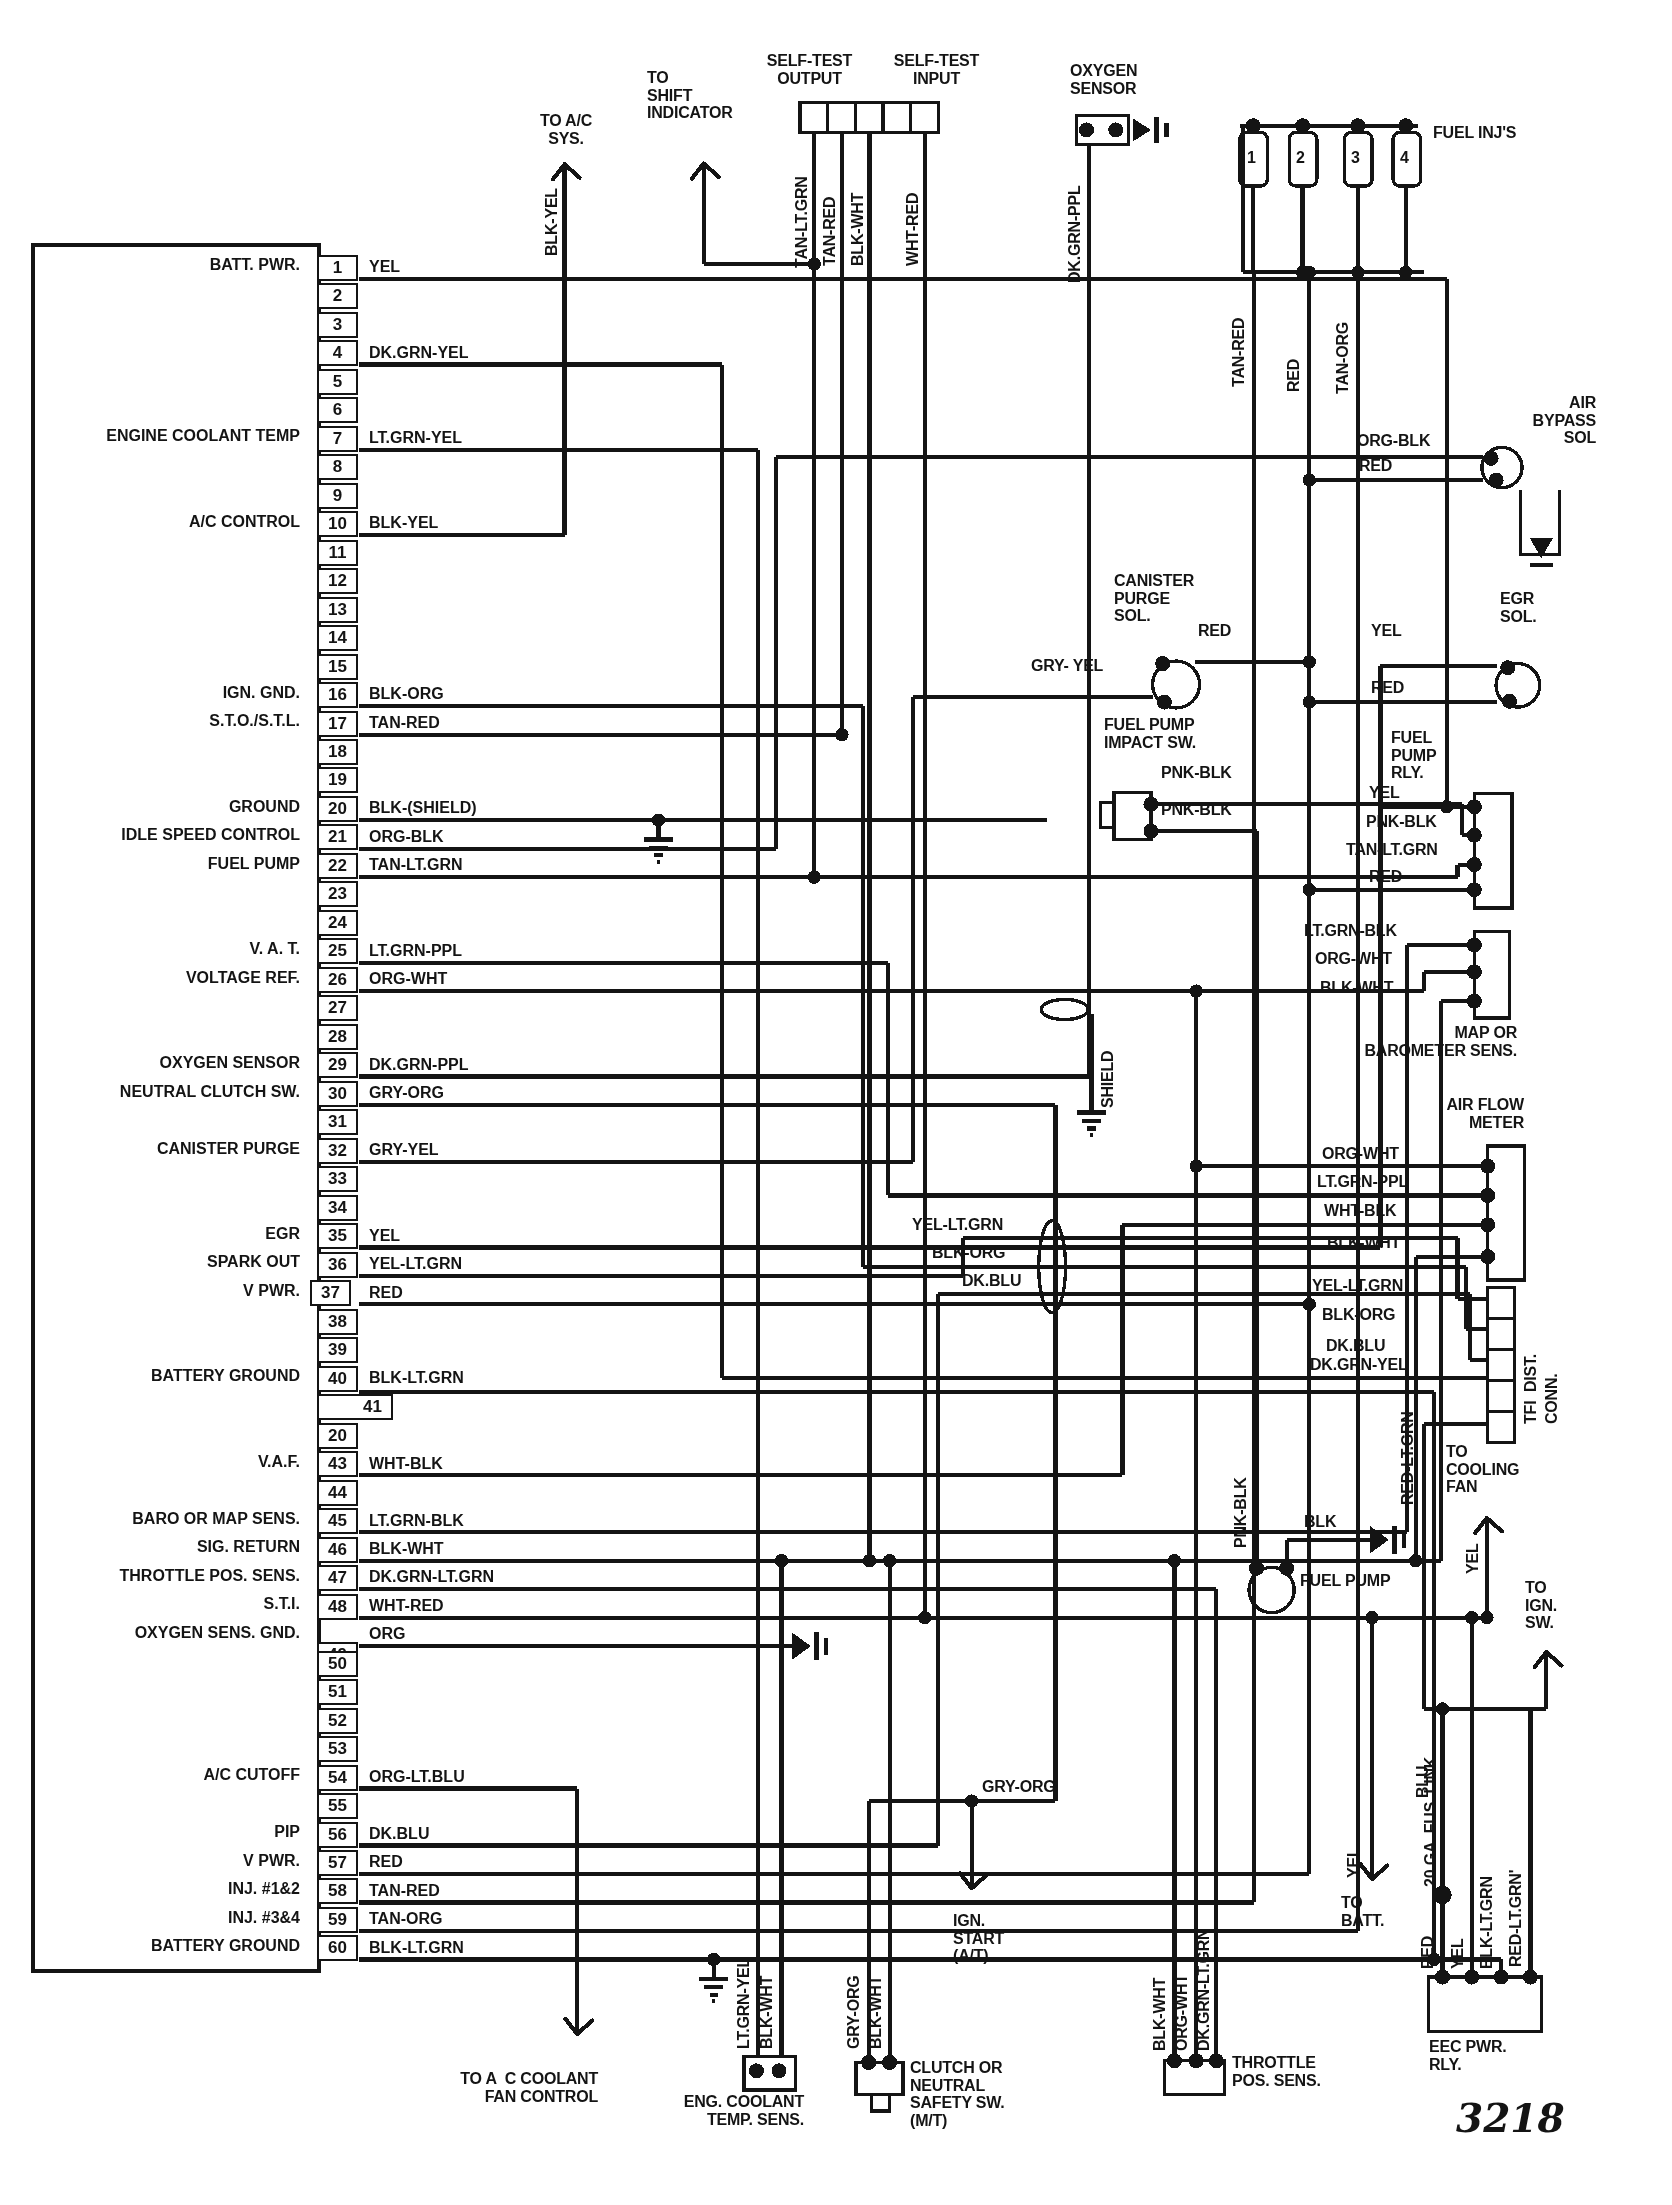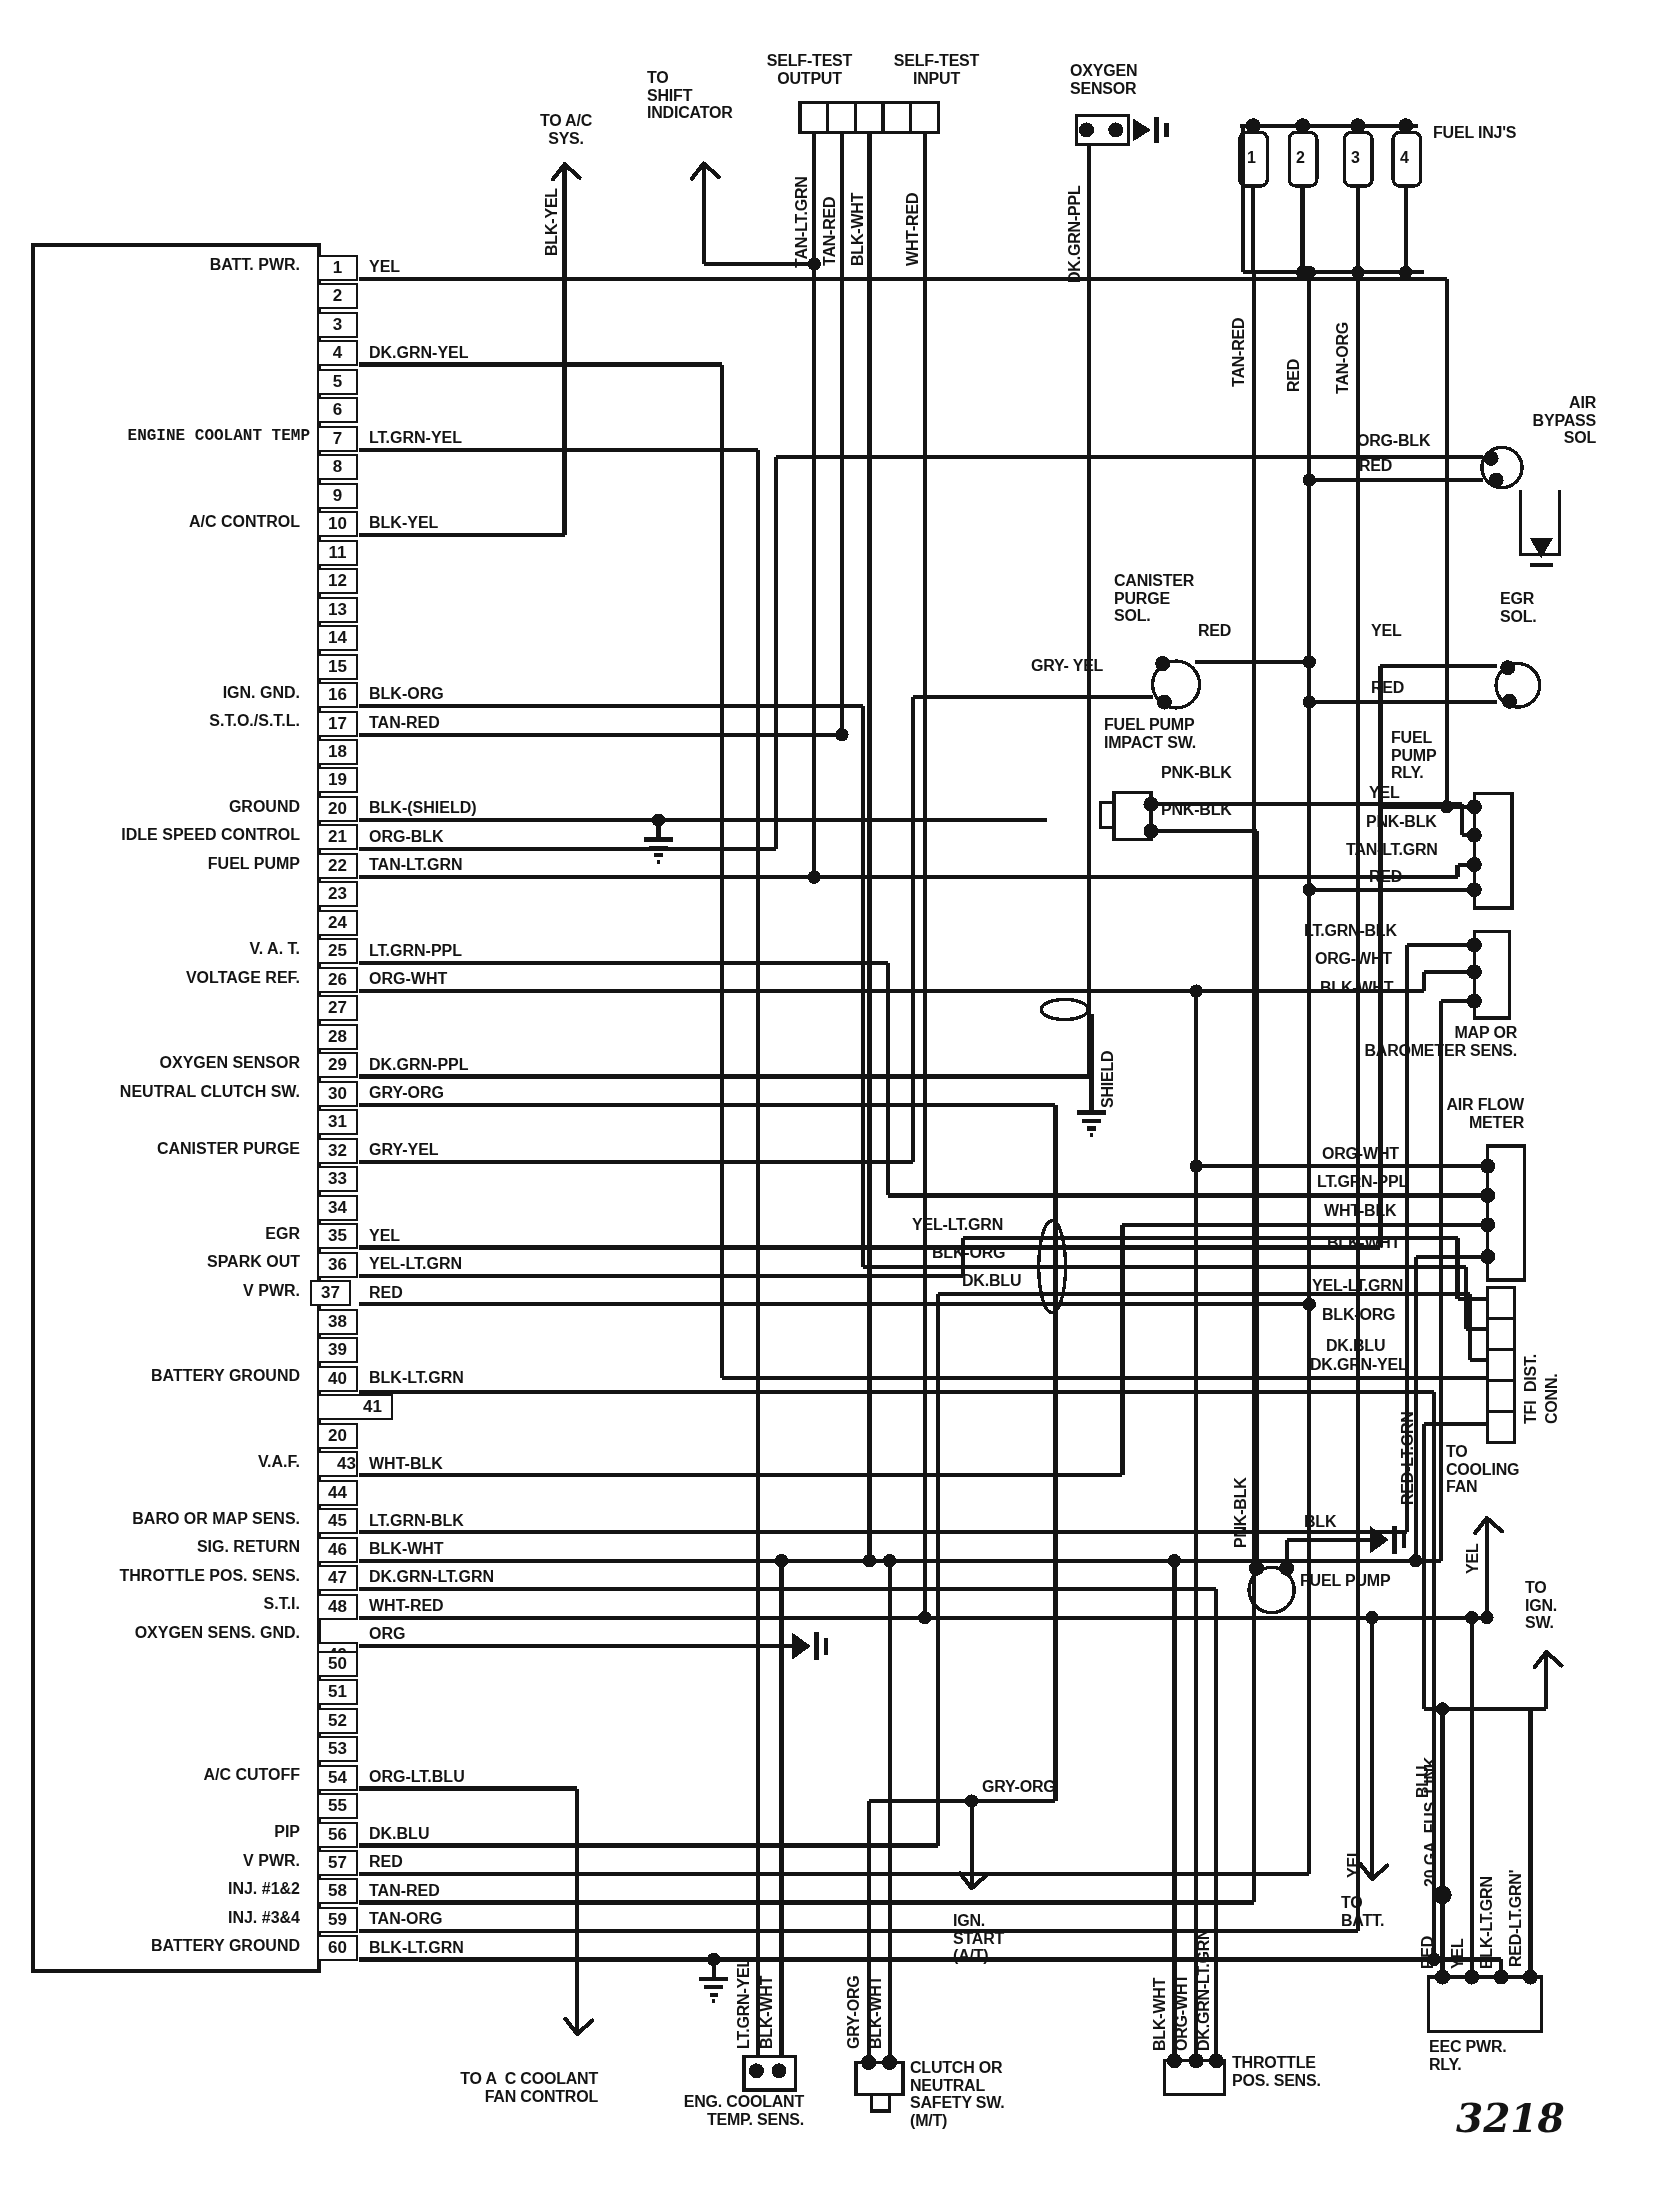--- a/index.html
+++ b/index.html
@@ -64,42 +64,42 @@
       <div class="pinbox" style="left: 317px; top: 1166px;">33</div>
       <div class="pinbox" style="left: 317px; top: 1195px;">34</div>
       <div class="pinbox" style="left: 317px; top: 1223px;">35</div>
       <div class="pinbox" style="left: 317px; top: 1252px;">36</div>
       <div class="pinbox" style="left: 310px; top: 1280px;">37</div>
       <div class="pinbox" style="left: 317px; top: 1309px;">38</div>
       <div class="pinbox" style="left: 317px; top: 1337px;">39</div>
       <div class="pinbox" style="left: 317px; top: 1366px;">40</div>
       <div class="pinbox" style="left: 317px; top: 1394px; padding-left: 35px;">41</div>
       <div class="pinbox" style="left: 317px; top: 1423px;">20</div>
-      <div class="pinbox" style="left: 317px; top: 1451px; text-align: right;">43</div>
+      <div class="pinbox" style="left: 317px; top: 1451px;">43</div>
       <div class="pinbox" style="left: 317px; top: 1480px;">44</div>
       <div class="pinbox" style="left: 317px; top: 1508px;">45</div>
       <div class="pinbox" style="left: 317px; top: 1537px;">46</div>
       <div class="pinbox" style="left: 317px; top: 1565px;">47</div>
       <div class="pinbox" style="left: 317px; top: 1594px;">48</div>
       <div class="pinbox" style="left: 317px; top: 1642px;">49</div>
       <div class="pinbox" style="left: 317px; top: 1651px;">50</div>
       <div class="pinbox" style="left: 317px; top: 1679px;">51</div>
       <div class="pinbox" style="left: 317px; top: 1708px;">52</div>
       <div class="pinbox" style="left: 317px; top: 1736px;">53</div>
       <div class="pinbox" style="left: 317px; top: 1765px;">54</div>
       <div class="pinbox" style="left: 317px; top: 1793px;">55</div>
       <div class="pinbox" style="left: 317px; top: 1822px;">56</div>
       <div class="pinbox" style="left: 317px; top: 1850px;">57</div>
       <div class="pinbox" style="left: 317px; top: 1878px;">58</div>
       <div class="pinbox" style="left: 317px; top: 1907px;">59</div>
       <div class="pinbox" style="left: 317px; top: 1935px;">60</div>
       <div class="pinsig" style="left: 32px; top: 256px;">BATT. PWR.</div>
       <div class="wirelbl" style="left: 369px; top: 258px;">YEL</div>
       <div class="wirelbl" style="left: 369px; top: 344px;">DK.GRN-YEL</div>
-      <div class="pinsig" style="left: 42px; top: 427px; font-family: Liberation Mono, monospace;">ENGINE COOLANT TEMP</div>
+      <div class="pinsig" style="left: 32px; top: 427px;">ENGINE COOLANT TEMP</div>
       <div class="wirelbl" style="left: 369px; top: 429px;">LT.GRN-YEL</div>
       <div class="pinsig" style="left: 32px; top: 513px;">A/C CONTROL</div>
       <div class="wirelbl" style="left: 369px; top: 514px;">BLK-YEL</div>
       <div class="pinsig" style="left: 32px; top: 684px;">IGN. GND.</div>
       <div class="wirelbl" style="left: 369px; top: 685px;">BLK-ORG</div>
       <div class="pinsig" style="left: 32px; top: 712px;">S.T.O./S.T.L.</div>
       <div class="wirelbl" style="left: 369px; top: 714px;">TAN-RED</div>
       <div class="pinsig" style="left: 32px; top: 798px;">GROUND</div>
       <div class="wirelbl" style="left: 369px; top: 799px;">BLK-(SHIELD)</div>
       <div class="pinsig" style="left: 32px; top: 826px;">IDLE SPEED CONTROL</div>

